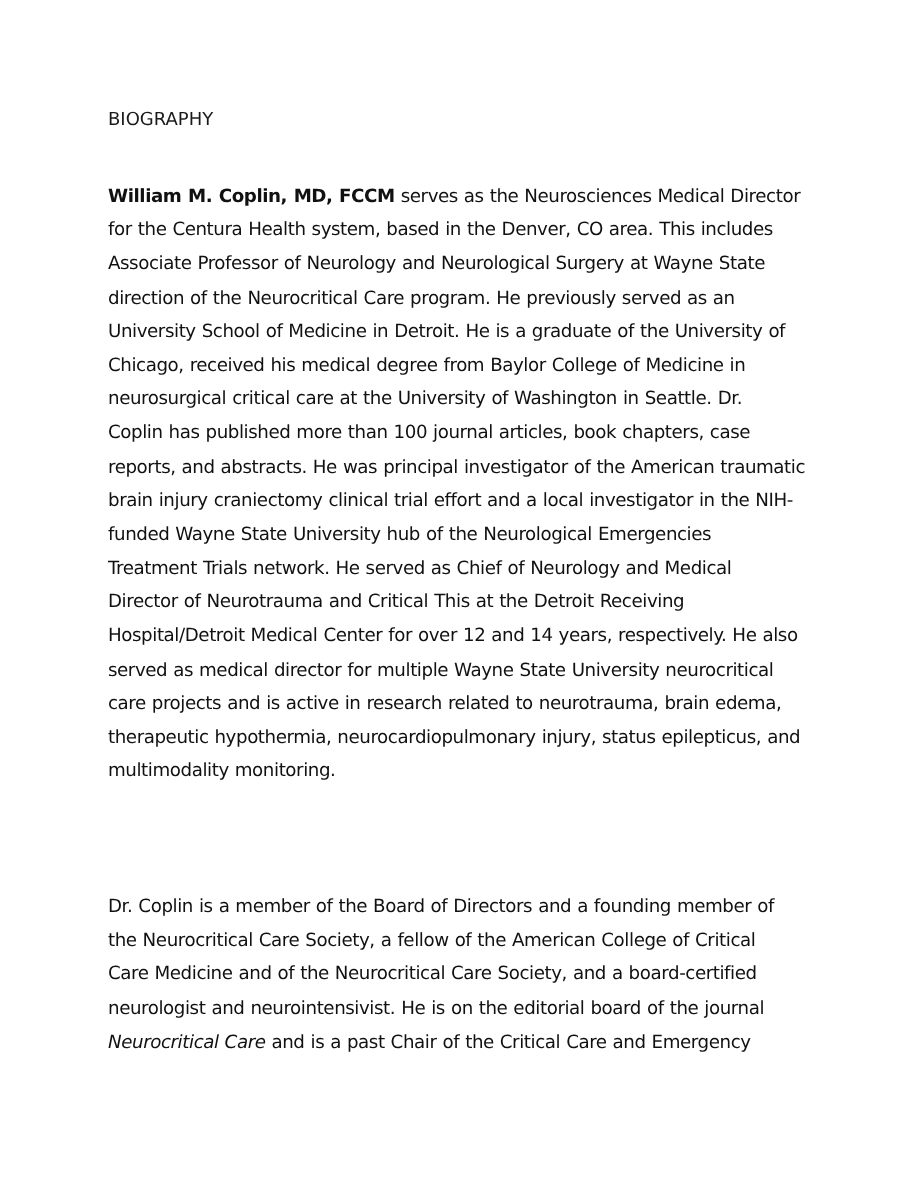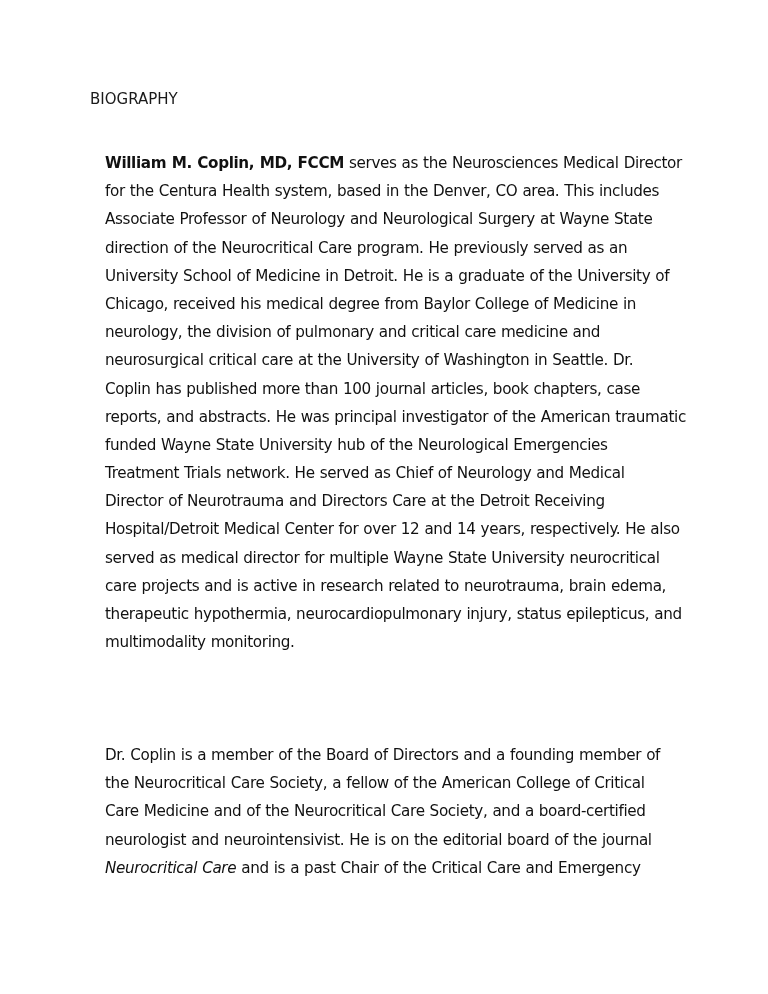--- a/index.html
+++ b/index.html
@@ -8,21 +8,21 @@
     position: absolute; left: 0; top: 0; width: 768px; height: 994px;
     background: #ffffff; color: #111111;
     font-family: "DejaVu Sans", "Liberation Sans", sans-serif;
     font-size: 15.2px;
   }
   .heading {
     position: absolute; left: 90px; top: 90px;
     font-size: 15px; letter-spacing: 0px; color: #1a1a1a;
   }
   .para {
-    position: absolute; left: 105px; width: 620px;
+    position: absolute; left: 90px; width: 620px;
   }
   .line {
     height: 28.2px; line-height: 28.2px; white-space: nowrap;
     letter-spacing: -0.35px; word-spacing: 0.5px;
   }
   .bold { font-weight: bold; }
   .italic { font-style: italic; }
   #p1 { top: 149px; }
   #p2 { top: 741px; }
 </style>
@@ -32,27 +32,27 @@
 <div class="page">
   <div class="heading">BIOGRAPHY</div>
 
   <div class="para" id="p1">
     <div class="line"><span class="bold">William M. Coplin, MD, FCCM</span><span> serves as the Neurosciences  Medical Director</span></div>
     <div class="line">for the Centura Health system,  based in the Denver, CO area. This includes</div>
     <div class="line">Associate  Professor of Neurology  and Neurological  Surgery at Wayne State</div>
     <div class="line">direction  of the Neurocritical  Care program.  He previously  served  as an</div>
     <div class="line">University  School of Medicine in Detroit. He is a graduate of the University of</div>
     <div class="line">Chicago, received  his medical degree from  Baylor College of Medicine in</div>
-    <div class="line">neurology,  the division  of pulmonary  and critical care medicine and</div>
     <div class="line">neurosurgical  critical care at the University  of Washington  in Seattle. Dr.</div>
     <div class="line">Coplin has published  more than 100 journal articles, book chapters, case</div>
     <div class="line">reports,  and abstracts. He was principal investigator  of the American traumatic</div>
+    <div class="line">brain injury craniectomy  clinical trial effort and a local investigator  in the NIH-</div>
     <div class="line">funded  Wayne State University  hub of the Neurological  Emergencies</div>
     <div class="line">Treatment Trials  network. He served  as Chief of Neurology  and Medical</div>
-    <div class="line">Director of Neurotrauma and Directors Care at the Detroit  Receiving</div>
+    <div class="line">Director of Neurotrauma and Critical This at the Detroit  Receiving</div>
     <div class="line">Hospital/Detroit  Medical Center for over 12 and 14 years, respectively.  He also</div>
     <div class="line">served as medical  director  for multiple Wayne State University  neurocritical</div>
     <div class="line">care projects and is active in research related to neurotrauma, brain edema,</div>
     <div class="line">therapeutic  hypothermia,  neurocardiopulmonary  injury,  status epilepticus,  and</div>
     <div class="line">multimodality  monitoring.</div>
   </div>
 
   <div class="para" id="p2">
     <div class="line">Dr. Coplin is a member of the Board of Directors  and a founding  member  of</div>
     <div class="line">the Neurocritical  Care Society,  a fellow of the American  College of Critical</div>

